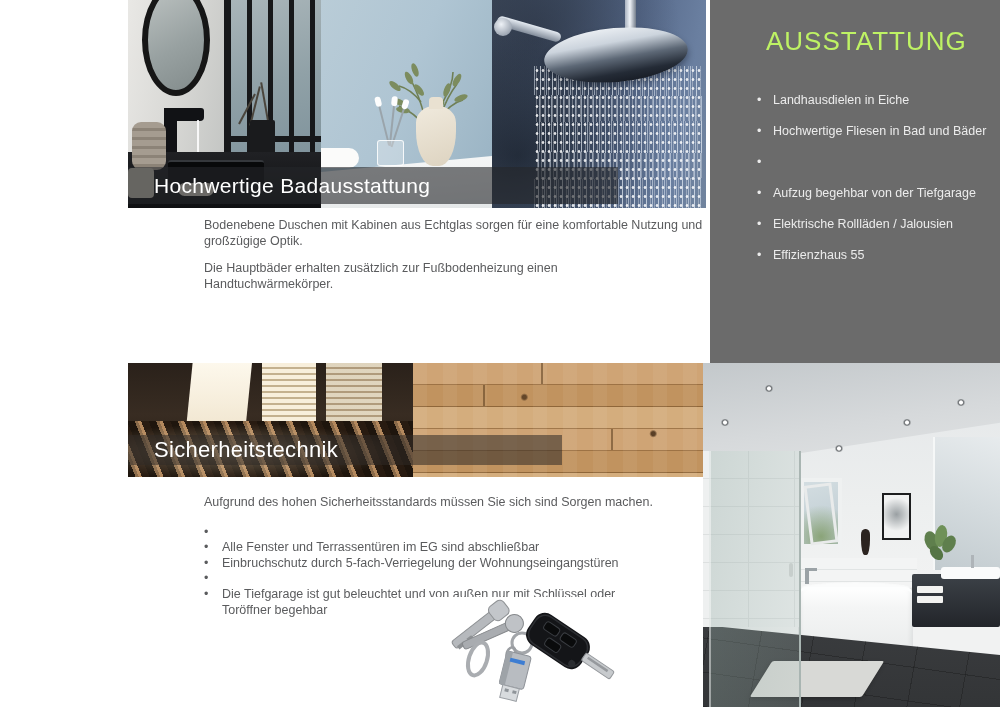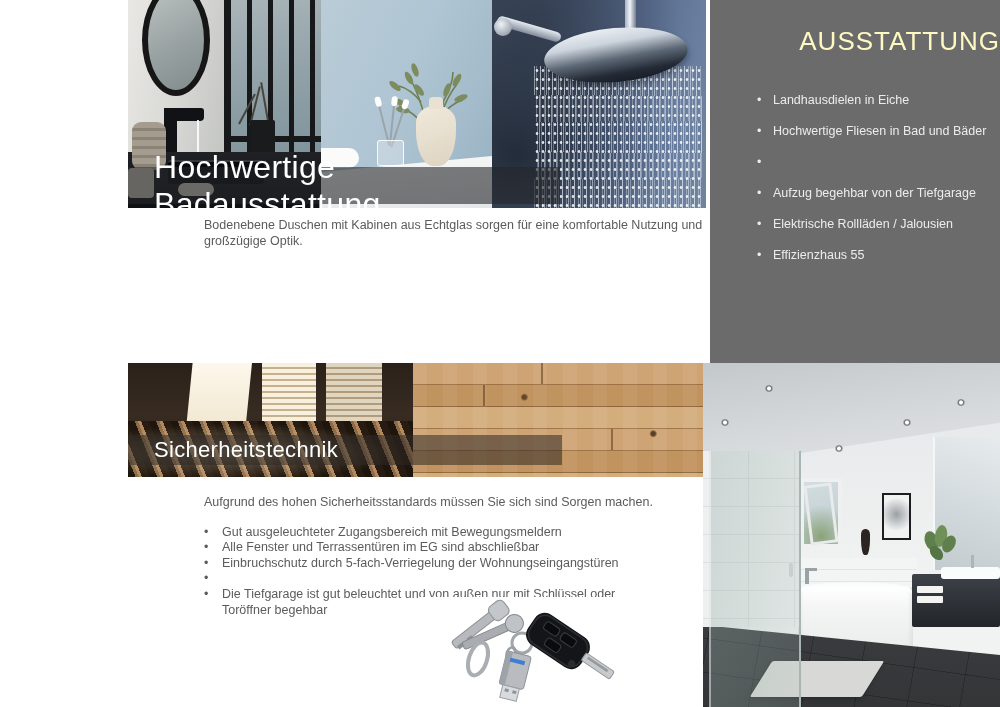--- a/index.html
+++ b/index.html
@@ -68,21 +68,21 @@
     box-shadow:0 4px 6px rgba(10,14,22,.35); }
   .water { position:absolute; left:42px; top:66px; right:4px; bottom:0;
     background-image:
       repeating-linear-gradient(91deg, rgba(238,246,255,.5) 0 1px, transparent 1px 6px),
       repeating-linear-gradient(89deg, rgba(255,255,255,.3) 0 1px, transparent 1px 4px),
       radial-gradient(circle, rgba(255,255,255,.85) 0 1px, transparent 1.7px);
     background-size:auto, auto, 6px 9px; }
 
   .title-band { position:absolute; left:0; display:flex; align-items:center;
     background:rgba(36,38,41,.6); color:#ffffff; padding-left:26px; }
-  .band-bath { top:167px; width:432px; height:37px; font-size:32px; letter-spacing:.3px; }
+  .band-bath { top:167px; width:490px; height:37px; font-size:21px; letter-spacing:.3px; }
   .band-sec  { top:72px;  width:434px; height:30px; font-size:22px; letter-spacing:.3px; background:rgba(48,42,38,.55); }
 
   
   .textblock { position:absolute; left:204px; width:540px; color:#5a5b5d; font-size:12.5px; line-height:15.6px; }
   .tb-bath { top:218px; }
   .tb-bath p { margin:0 0 12px 0; white-space:pre-line; }
   .tb-sec { top:495px; }
   .tb-sec .intro { margin:0 0 14px 0; white-space:pre-line; }
   .bullet-list { list-style:none; }
   .bullet-list li { display:flex; margin:0; }
@@ -110,22 +110,22 @@
       radial-gradient(circle at 38% 30%, rgba(60,38,18,.7) 0 2px, transparent 4px),
       repeating-linear-gradient(90deg, rgba(255,255,255,.05) 0 14px, transparent 14px 30px),
       repeating-linear-gradient(180deg,#cfa475 0 21px,#9d7244 21px 22px,#c1935f 22px 43px,#8f6639 43px 44px,#d4ad7d 44px 65px,#a0774a 65px 66px); }
   .wood-joint { position:absolute; width:2px; height:21px; background:rgba(90,60,30,.55); }
 
   
   .keys-photo { position:absolute; left:418px; top:597px; width:200px; height:110px; background:#ffffff; }
 
   
   .sidebar { position:absolute; left:710px; top:0; width:290px; height:363px; background:#6b6b6b; color:#ececec; }
-  .sidebar h1 { margin:26px 0 0 0; padding-left:56px; font-size:26px; font-weight:400;
-    letter-spacing:1px; color:#fef9c3;text-align:right; }
+  .sidebar h1 { margin:26px 10px 0 0; padding-left:56px; font-size:26px; font-weight:400;
+    letter-spacing:1px; color:#bef264; }
   .side-list { list-style:none; margin:36px 0 0 0; padding:0 8px 0 47px; }
   .side-list li { display:flex; font-size:12.5px; line-height:15px; margin-bottom:16px; }
   .side-list .dot { width:7px; margin-right:9px; flex:none; }
   .side-list .txt { white-space:pre-line; }
 
   
   .bath-photo { position:absolute; left:703px; top:363px; width:297px; height:344px; overflow:hidden;
     background:linear-gradient(180deg,#e3e6e8 0%,#edefef 42%,#f1f2f2 62%); }
   .bp-mirror { position:absolute; left:230px; top:74px; width:67px; height:133px;
     border-left:2px solid #f5f7f7;
@@ -241,20 +241,22 @@
     </div>
     <div class="title-band band-bath">
       <span>Hochwertige Badausstattung</span>
     </div>
   </div>
 
   <div class="textblock tb-bath">
 
       <p>Bodenebene Duschen mit Kabinen aus Echtglas sorgen für eine komfortable Nutzung und
 großzügige Optik.</p>
+      <p>Die Hauptbäder erhalten zusätzlich zur Fußbodenheizung einen
+Handtuchwärmekörper.</p>
     </div>
 
   <div class="collage-sec">
     <div class="img img-blinds">
       <div class="win-glow1"></div>
       <div class="win-glow2"></div>
       <div class="win-glow3"></div>
       <div class="blinds-floor"></div>
     </div>
     <div class="img img-wood">
@@ -266,21 +268,20 @@
       <span>Sicherheitstechnik</span>
     </div>
   </div>
 
   <div class="textblock tb-sec">
     <p class="intro">Aufgrund des hohen Sicherheitsstandards müssen Sie sich sind Sorgen machen.</p>
     <ul class="bullet-list">
 
         <li>
           <span class="dot">•</span>
-          <span class="txt">Gut ausgeleuchteter Zugangsbereich mit Bewegungsmeldern</span>
         </li>
 
         <li>
           <span class="dot">•</span>
           <span class="txt">Alle Fenster und Terrassentüren im EG sind abschließbar</span>
         </li>
 
         <li>
           <span class="dot">•</span>
           <span class="txt">Einbruchschutz durch 5-fach-Verriegelung der Wohnungseingangstüren</span>

